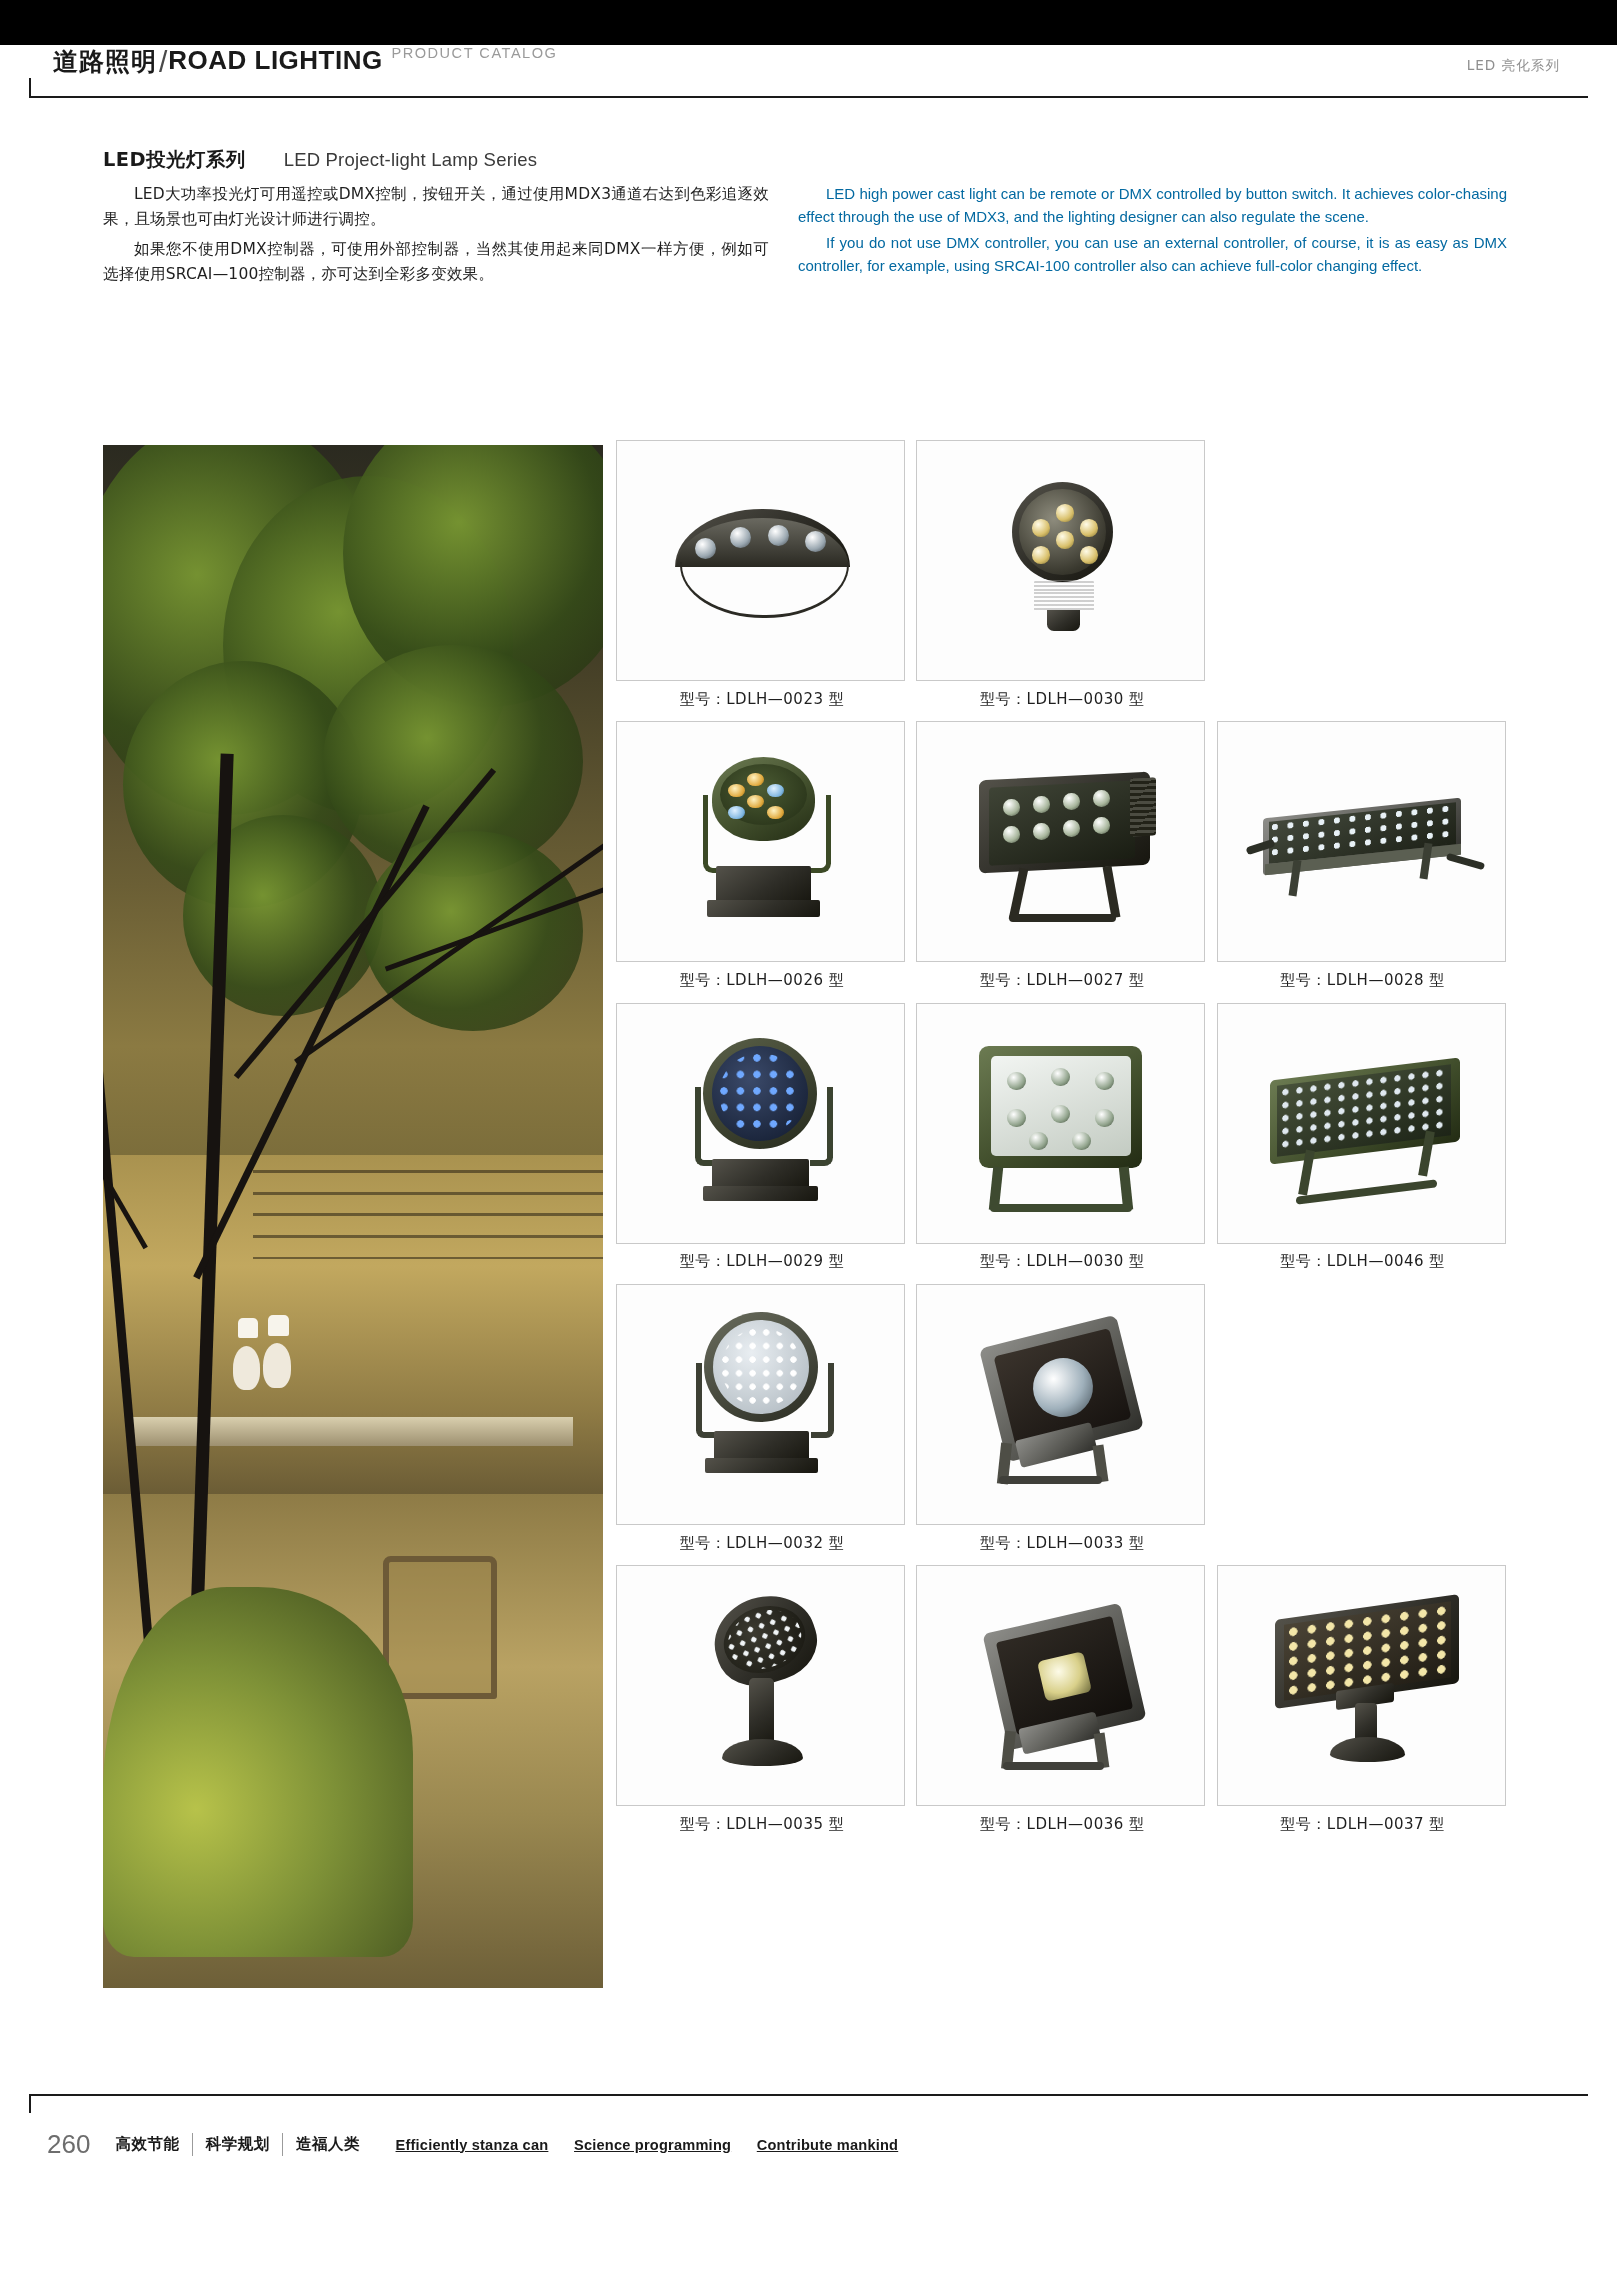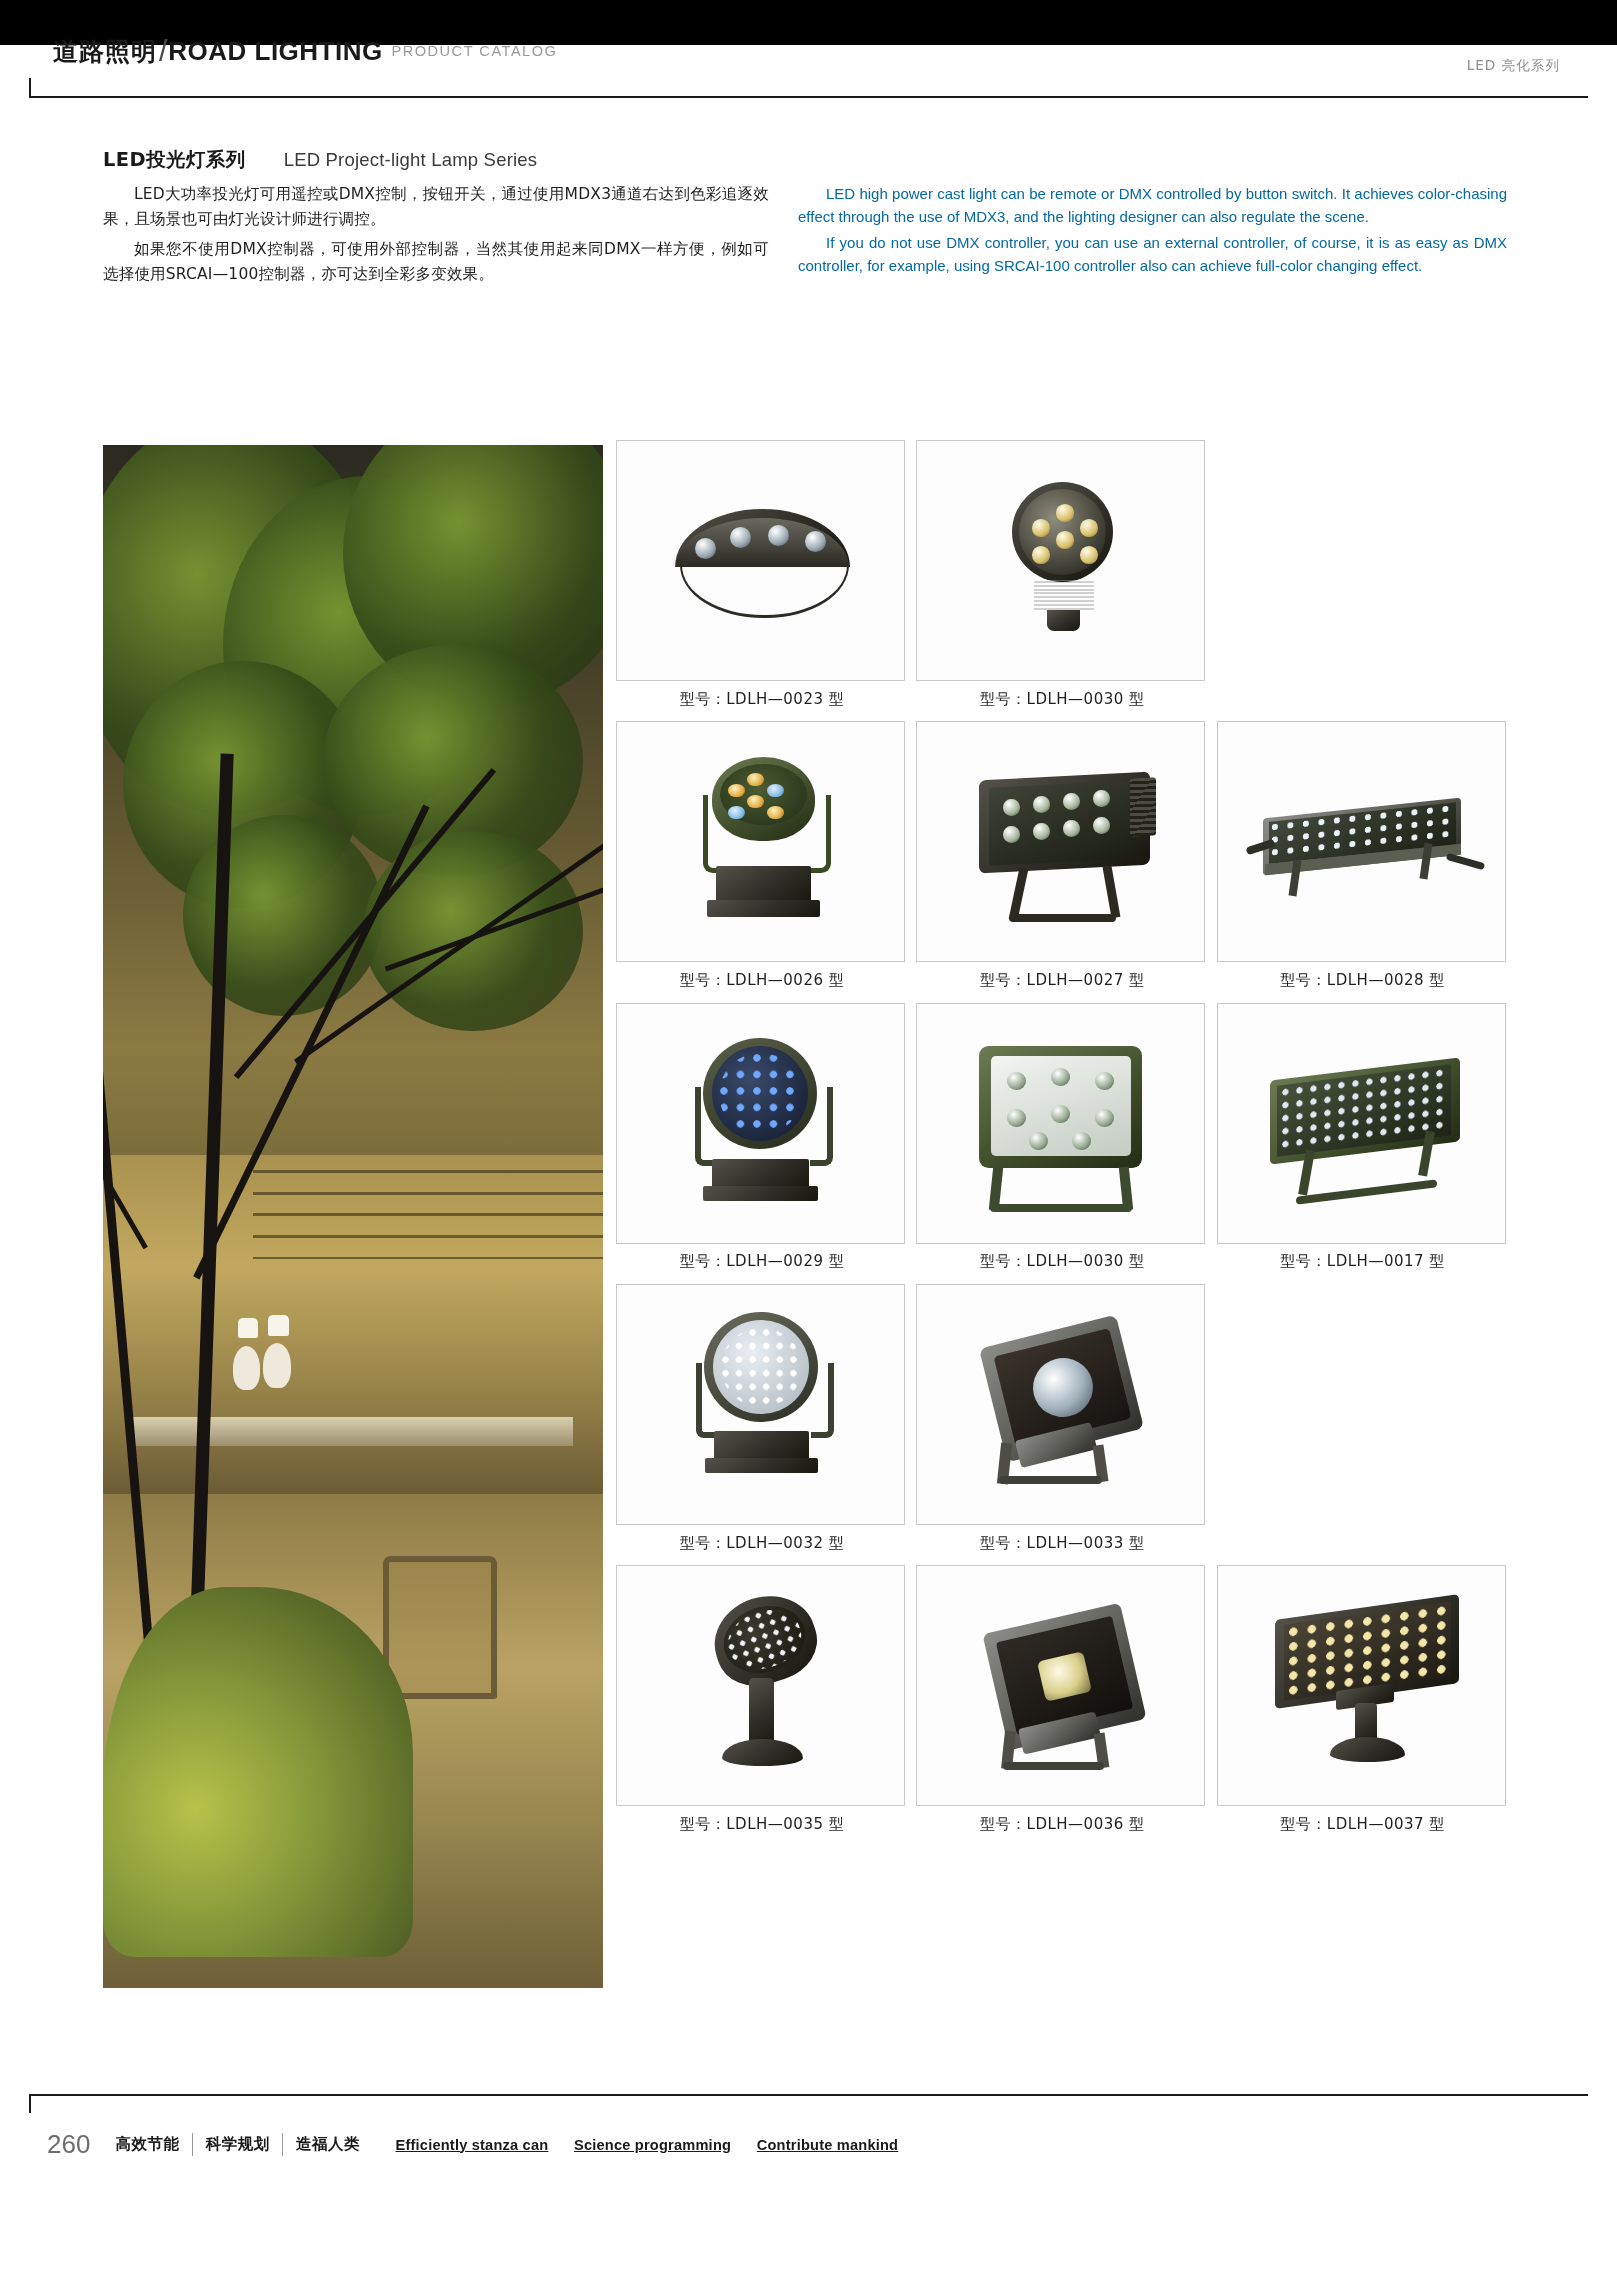--- a/index.html
+++ b/index.html
@@ -28,23 +28,23 @@
     position: absolute;
     left: 0;
     top: 0;
     width: 1617px;
     height: 45px;
     background: #000000;
   }
   .header-title-row {
     position: absolute;
     left: 53px;
-    top: 34px;
+    top: 45px;
     display: flex;
-    align-items: center;
+    align-items: flex-start;
   }
   .header-cn {
     font-size: 25px;
     font-weight: bold;
     letter-spacing: 1px;
     color: #1a1a1a;
     font-family: "DejaVu Sans", sans-serif;
   }
   .header-slash {
     font-size: 30px;
@@ -531,21 +531,21 @@
       <div class="cell">
         <div class="thumb">
           <div class="lamp body-green" style="left:52px;top:65px;width:190px;height:84px;border-radius:4.9px;transform:skewY(-7deg);"></div>
           <div class="lamp" style="left:59px;top:71px;width:174px;height:71px;transform:skewY(-7deg);background:linear-gradient(160deg,#47513a,#1d2417);"></div>
           <div class="lamp" style="left:63px;top:74px;width:167px;height:65px;transform:skewY(-7deg);
             background-image:radial-gradient(circle at 4.4px 4.4px, #dfe8ef 0 2.9px, transparent 3.4px);background-size:14px 13px;"></div>
           <div class="lamp" style="left:84px;top:146px;width:8.7px;height:45px;background:#3b452e;transform:rotate(10deg);"></div>
           <div class="lamp" style="left:204px;top:127px;width:8.7px;height:45px;background:#3b452e;transform:rotate(10deg);"></div>
           <div class="lamp" style="left:78px;top:184px;width:141px;height:7.8px;background:#3b452e;border-radius:3.9px;transform:skewY(-7deg);"></div>
         </div>
-        <div class="caption">型号：LDLH—0017 型</div>
+        <div class="caption">型号：LDLH—0046 型</div>
       </div>
     </div>
 
     <div class="grid-row">
 
       <div class="cell">
         <div class="thumb">
           <div class="lamp" style="left:87px;top:27px;width:114px;height:110px;border-radius:50%;background:linear-gradient(150deg,#6a6d5e,#2a2c22);"></div>
           <div class="lamp" style="left:96px;top:35px;width:96px;height:94px;border-radius:50%;background:radial-gradient(circle at 40% 35%,#e9eef2,#aab4bb);"></div>
           <div class="lamp" style="left:104px;top:43px;width:81px;height:79px;border-radius:50%;

